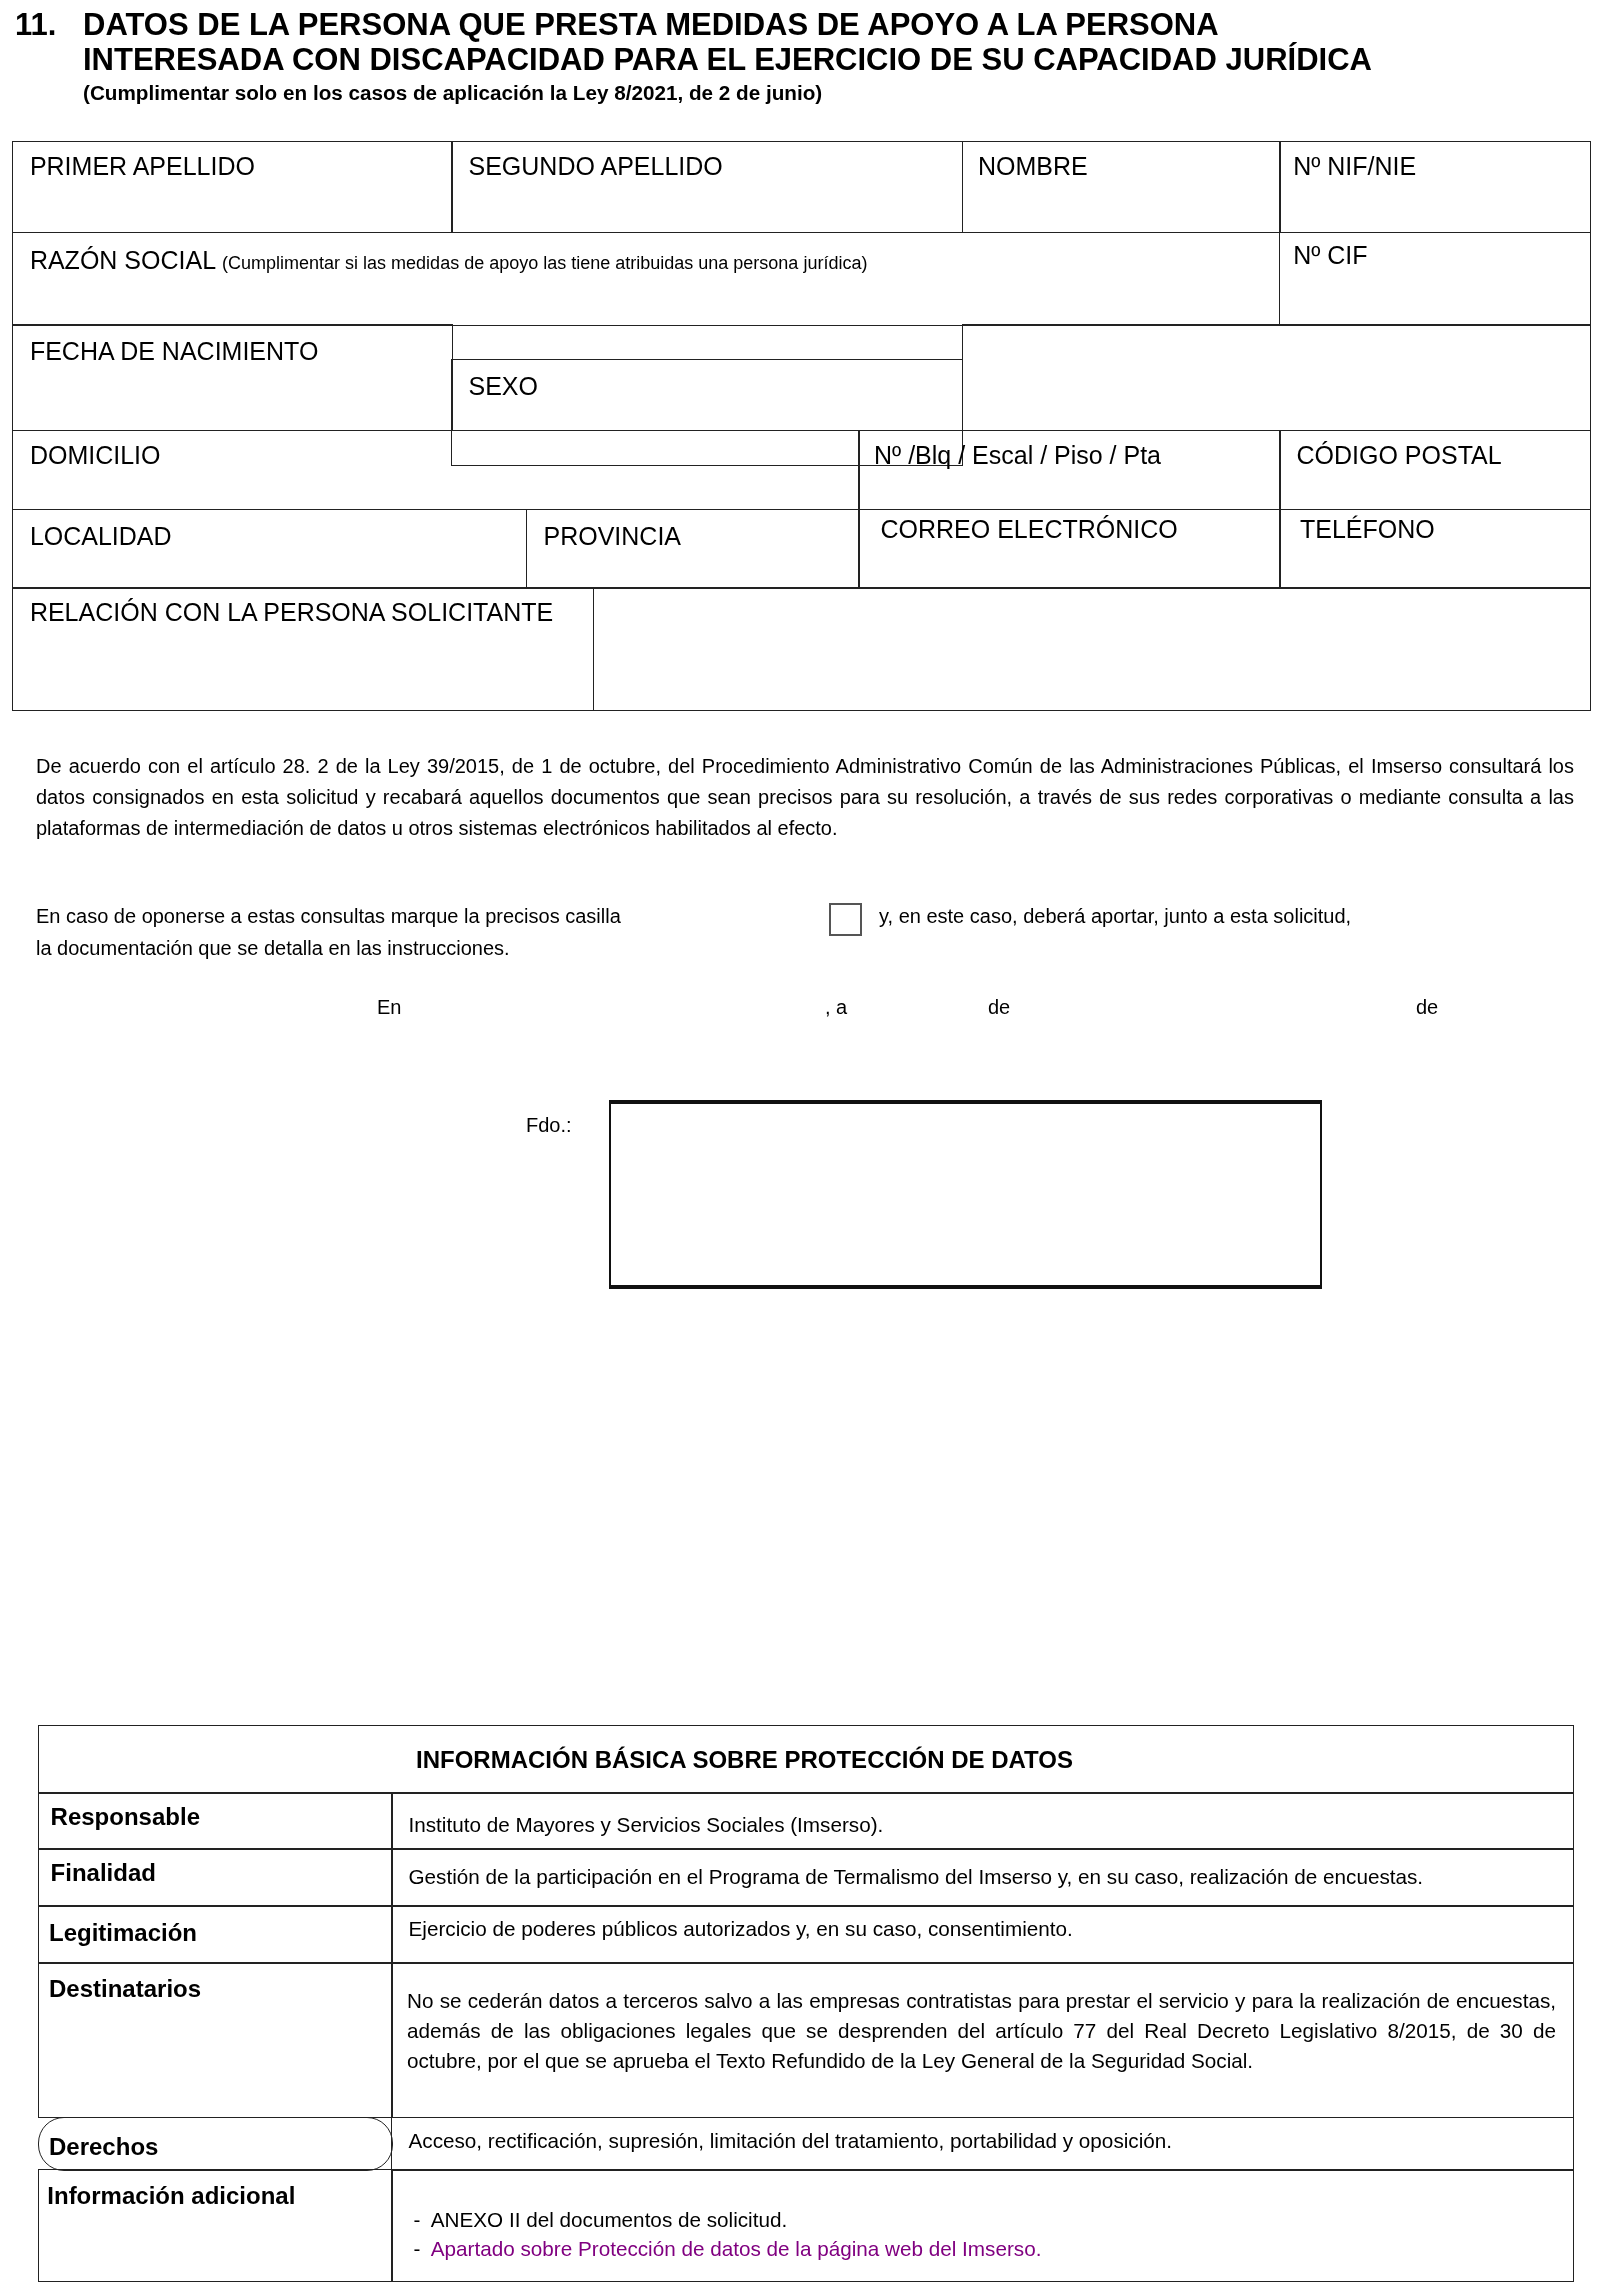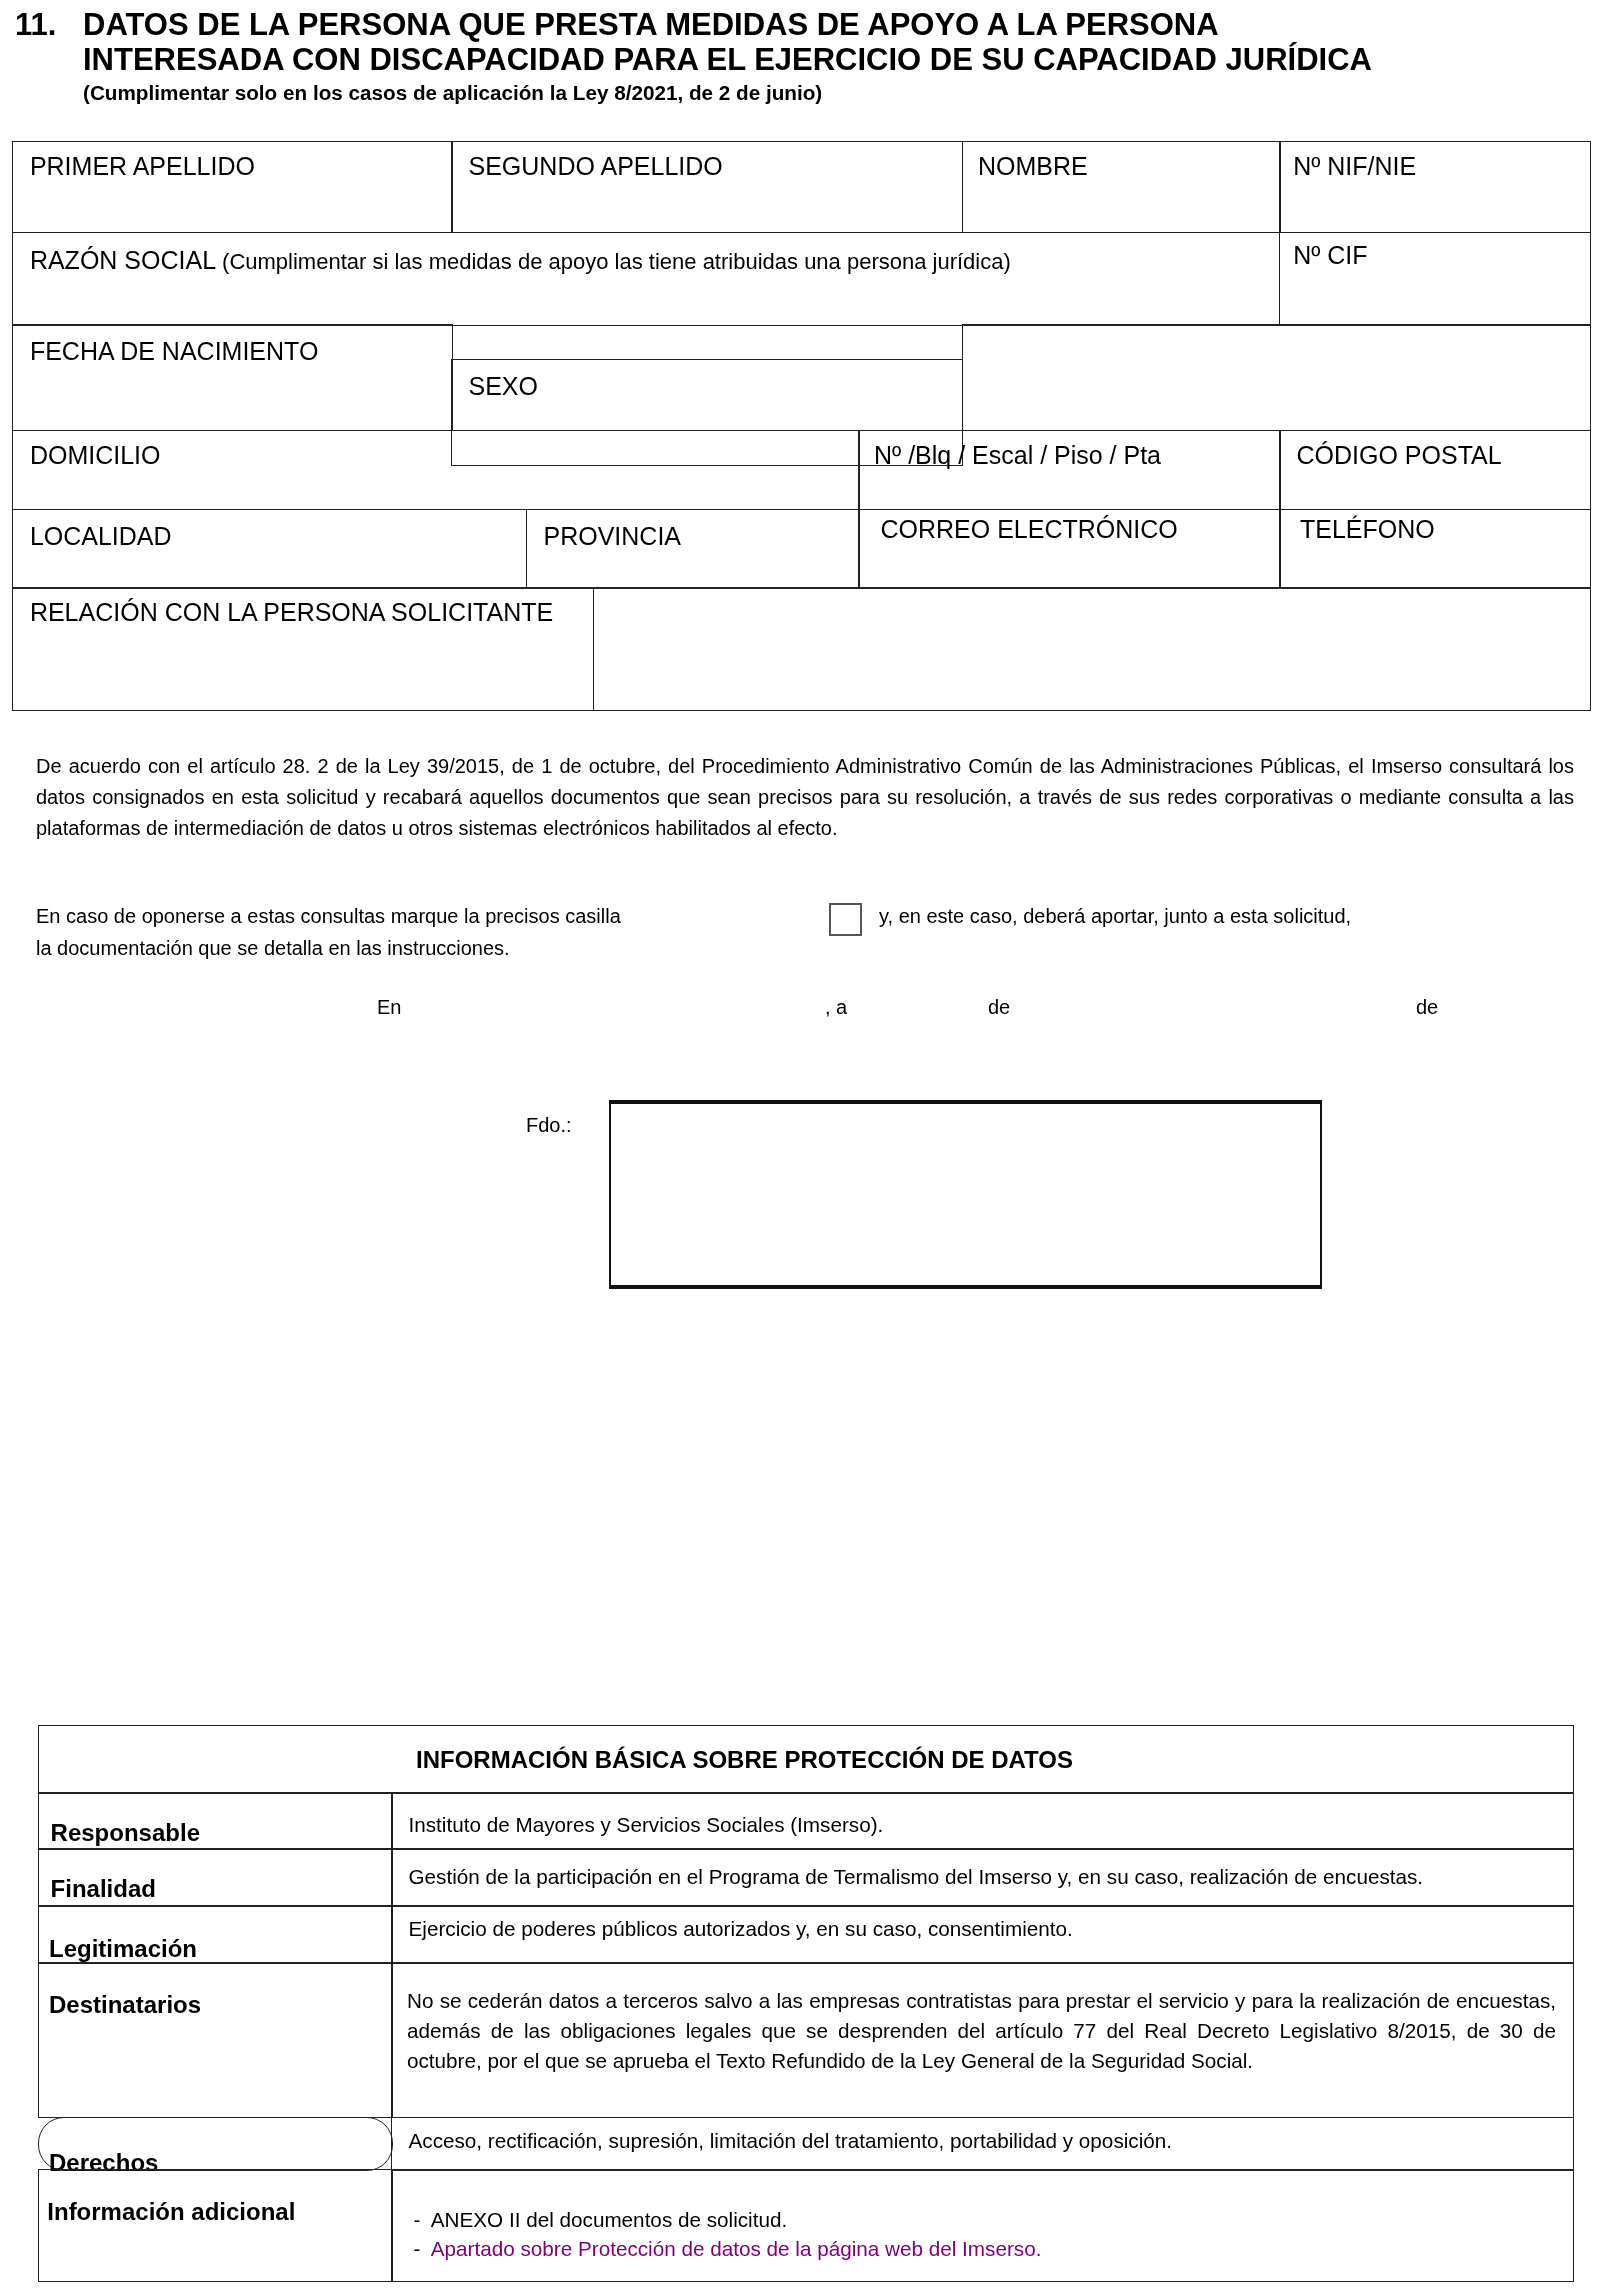--- a/index.html
+++ b/index.html
@@ -3,24 +3,24 @@
 <meta charset="utf-8">
 <style>
   html, body { margin:0; padding:0; background:#ffffff; }
   body { width:1603px; height:2295px; position:relative; overflow:hidden;
          font-family:"Liberation Sans", sans-serif; color:#000; }
   .abs { position:absolute; }
   .title { font-weight:bold; font-size:31px; line-height:33px; white-space:nowrap; }
   .subtitle { font-weight:bold; font-size:20.7px; line-height:23px; white-space:nowrap; }
   .cell { position:absolute; border:1.7px solid #222; box-sizing:border-box; }
   .lbl { position:absolute; font-size:25px; white-space:nowrap; line-height:28px; }
-  .lbl small { font-size:22px; }
+  .lbl small { font-size:18px; }
   .para { font-size:20px; line-height:31px; }
   .dp-cell { position:absolute; border:1.7px solid #222; box-sizing:border-box; }
-  .dp-label { position:absolute; font-weight:bold; font-size:24px; white-space:nowrap;margin-top:16px; }
+  .dp-label { position:absolute; font-weight:bold; font-size:24px; white-space:nowrap; }
   .dp-val { position:absolute; font-size:20.7px; line-height:30px; }
   .link { color:#800080; }
   .checkbox { position:absolute; width:33px; height:33px; border:2.5px solid #555; box-sizing:border-box; background:#fff; cursor:pointer; }
   .field { position:absolute; background:transparent; border:none; outline:none; }
 </style>
 </head>
 <body>
 
 <div>
   <div class="abs title" style="left:15px;top:8.3px;">11.</div>

